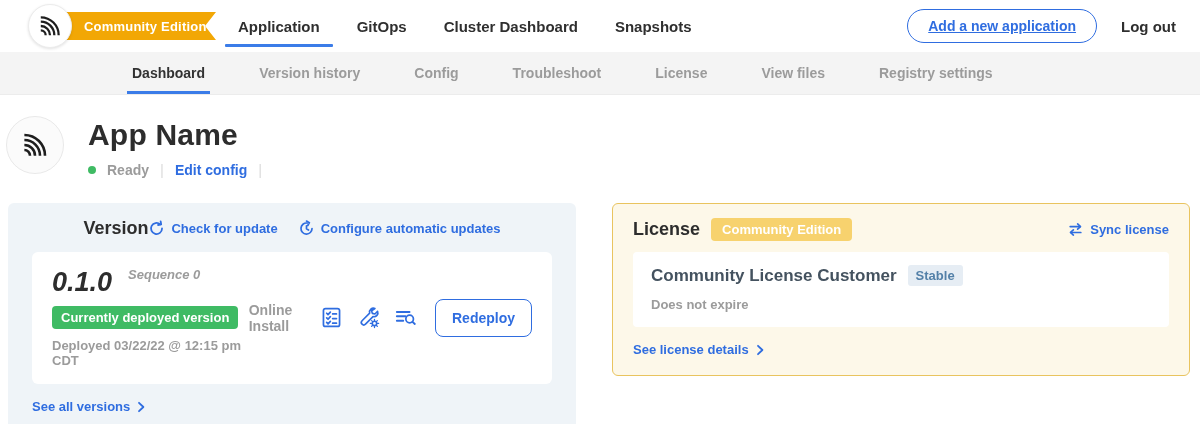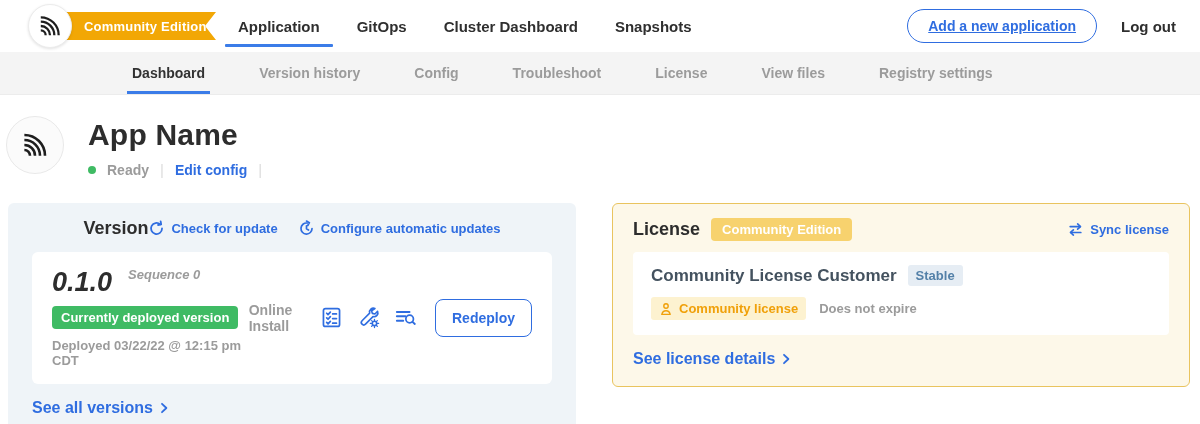--- a/index.html
+++ b/index.html
@@ -66,21 +66,21 @@
   .green-badge { display:inline-block; background:var(--green); color:#fff; font-size:13px;
                  font-weight:700; border-radius:4px; padding:4px 9px; margin:8px 0 9px; }
   .deployed { font-size:13px; font-weight:600; color:var(--gray); }
   .ver-actions { display:flex; align-items:center; gap:14px; }
   .install-type { font-size:14px; font-weight:600; color:var(--gray); margin-right:2px; }
   .icon-btn { color:var(--accent); display:flex; align-items:center; cursor:pointer; background:none; border:none; padding:0; }
   .redeploy-btn { border:1.5px solid var(--accent); background:#fff; color:var(--accent);
                   font-size:14px; font-weight:700; border-radius:8px; padding:10px 16px; margin-left:4px;
                   cursor:pointer; font-family:inherit; }
   .see-link { margin-top:15px; display:flex; align-items:center; gap:5px; color:var(--accent);
-              font-size:16px; font-weight:700; cursor:pointer; }
+              font-size:13px; font-weight:700; cursor:pointer; }
 
   .license-card { width:578px; background:var(--cream); border:1px solid var(--cream-border);
                   border-radius:6px; padding:14px 20px 18px; }
   .lc-head { display:flex; align-items:center; }
   .edition-badge { background:var(--gold-badge); color:#fff; font-size:13px; font-weight:700;
                    border-radius:4px; padding:4px 11px; margin-left:11px; }
   .lc-head .blue-link { margin-left:auto; }
   .license-inner { background:#fff; border-radius:4px; margin-top:11px; padding:13px 18px 15px; }
   .cust-row { display:flex; align-items:center; gap:11px; }
   .cust-name { font-size:17px; font-weight:700; color:var(--slate); }
@@ -254,29 +254,20 @@
         <span>Sync license</span>
       </div>
     </div>
 
     <div class="license-inner">
       <div class="cust-row">
         <span class="cust-name">Community License Customer</span>
         <span class="stable-badge">Stable</span>
       </div>
       <div class="lic-row">
-        <span class="type-badge">
-          <span>
-            <svg width="14" height="14" viewBox="0 0 14 14" fill="none" stroke="currentColor" stroke-width="1.4" stroke-linecap="round" stroke-linejoin="round">
-              <circle cx="7" cy="4" r="2.2"></circle>
-              <path d="M2.8 12.4c.5-2.4 2.1-3.7 4.2-3.7s3.7 1.3 4.2 3.7z"></path>
-            </svg>
-          </span>
-          <span>Community license</span>
-        </span>
         <span class="expiry">Does not expire</span>
       </div>
     </div>
 
     <div class="see-link">
       <span>See license details</span>
       <span>
         <svg width="12" height="12" viewBox="0 0 12 12" fill="none" stroke="currentColor" stroke-width="1.8" stroke-linecap="round" stroke-linejoin="round">
           <path d="M4 1.8l4.4 4.2L4 10.2"></path>
         </svg>

